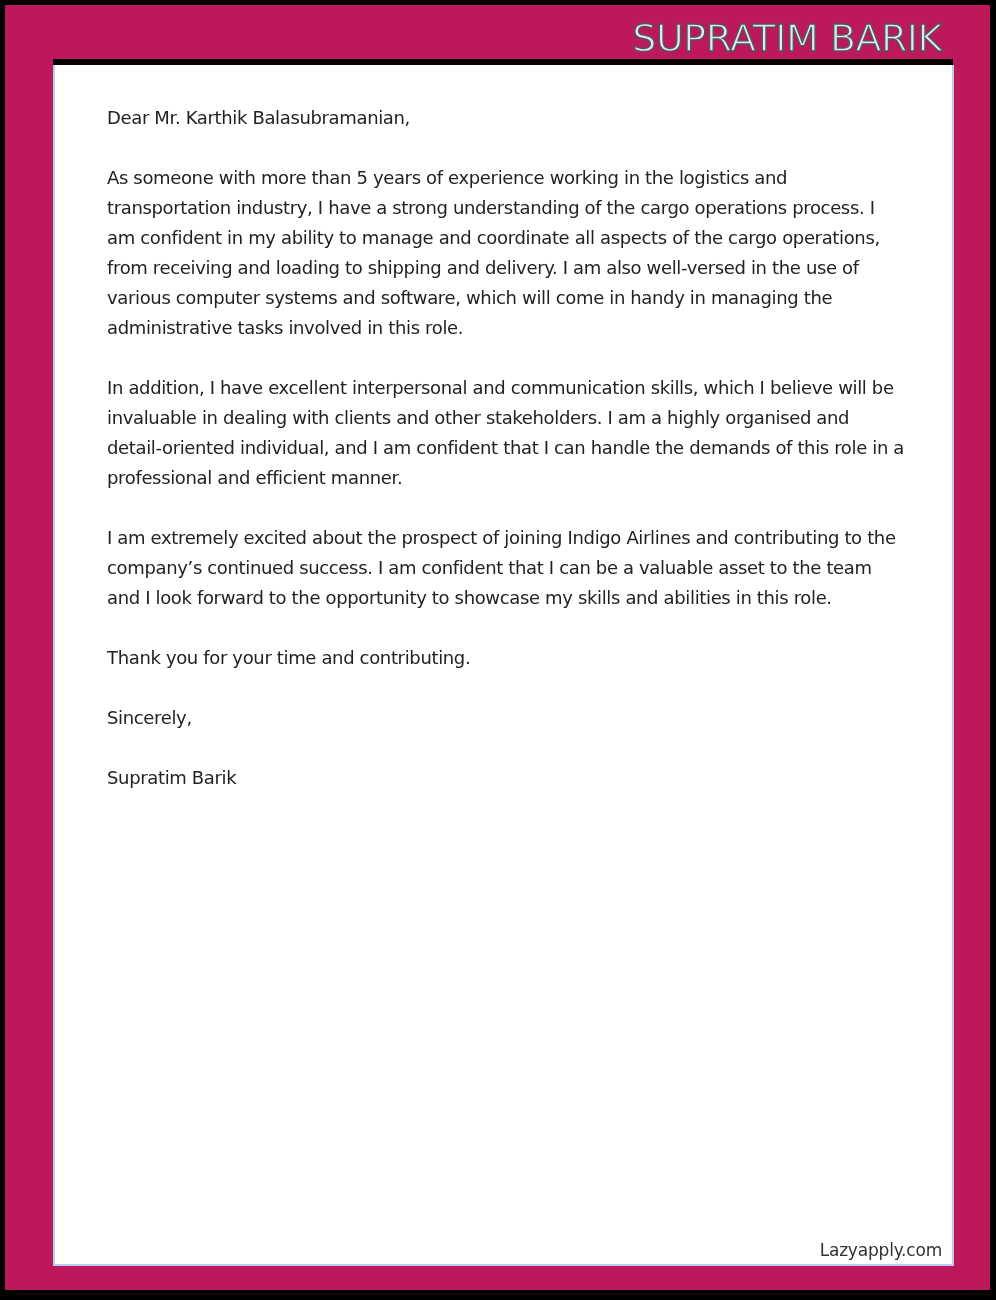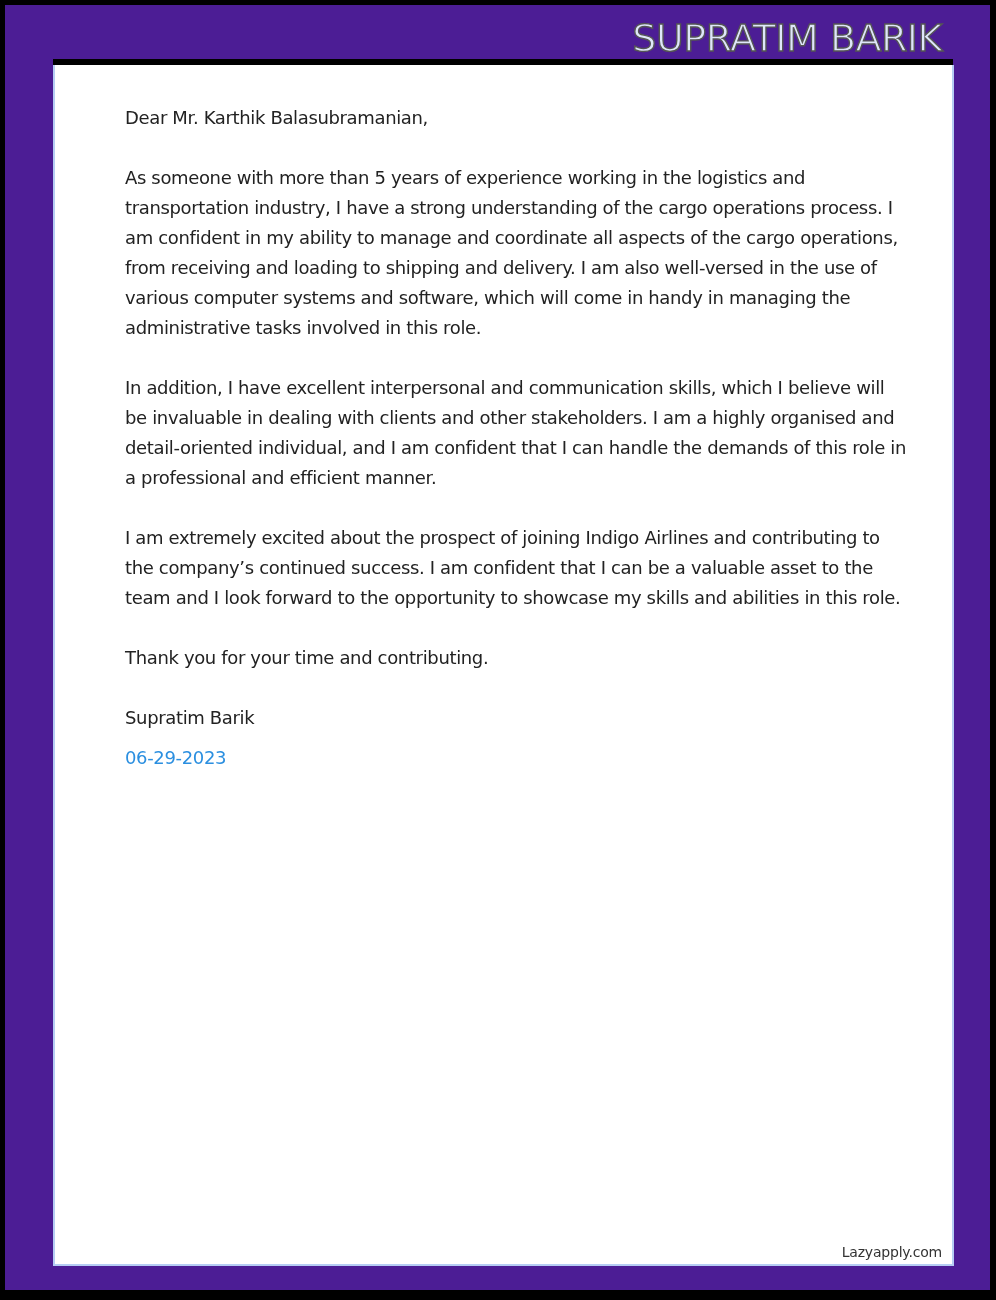--- a/index.html
+++ b/index.html
@@ -7,21 +7,21 @@
     width: 996px; height: 1300px;
     background: #000;
     position: relative;
     overflow: hidden;
     font-family: "DejaVu Sans", sans-serif;
   }
   .frame {
     position: absolute;
     left: 5px; top: 5px;
     width: 985px; height: 1285px;
-    background: #4c1d95;
+    background: #be185d;
   }
   .header-name {
     position: absolute;
     right: 48px; top: 14px;
     font-family: "DejaVu Sans", sans-serif;
     font-size: 38px;
     letter-spacing: -0.5px;
     color: #dfe7fa;
     -webkit-text-stroke: 1.4px #555;
     line-height: 1;
@@ -43,43 +43,43 @@
   }
   .letter {
     position: absolute;
     left: 52px; top: 38px;
     width: 800px;
     color: #222;
     font-size: 18px;
     line-height: 30px;
     letter-spacing: -0.35px;
   }
-  .letter p { margin: 0 0 30px 18px; }
+  .letter p { margin: 0 0 30px 0; }
   .letter p.tight { margin-bottom: 10px; }
   .date { color: #2b8fe0; }
   .footer-brand {
     position: absolute;
     right: 10px; bottom: 4px;
-    font-size: 14px;
+    font-size: 17px;
     color: #333;
     letter-spacing: -0.2px;
   }
 </style>
 </head>
 <body>
 
 <div class="frame">
   <div class="header-name">SUPRATIM BARIK</div>
   <div class="top-rule"></div>
 
   <div class="page">
     <div class="letter">
       <p>Dear Mr. Karthik Balasubramanian,</p>
       <p>As someone with more than 5 years of experience working in the logistics and transportation industry, I have a strong understanding of the cargo operations process. I am confident in my ability to manage and coordinate all aspects of the cargo operations, from receiving and loading to shipping and delivery. I am also well-versed in the use of various computer systems and software, which will come in handy in managing the administrative tasks involved in this role.</p>
       <p>In addition, I have excellent interpersonal and communication skills, which I believe will be invaluable in dealing with clients and other stakeholders. I am a highly organised and detail-oriented individual, and I am confident that I can handle the demands of this role in a professional and efficient manner.</p>
       <p>I am extremely excited about the prospect of joining Indigo Airlines and contributing to the company’s continued success. I am confident that I can be a valuable asset to the team and I look forward to the opportunity to showcase my skills and abilities in this role.</p>
       <p>Thank you for your time and contributing.</p>
+      <p>Sincerely,</p>
       <p class="tight">Supratim Barik</p>
-      <p class="date">06-29-2023</p>
     </div>
     <div class="footer-brand">Lazyapply.com</div>
   </div>
 </div>
 
 </body></html>

